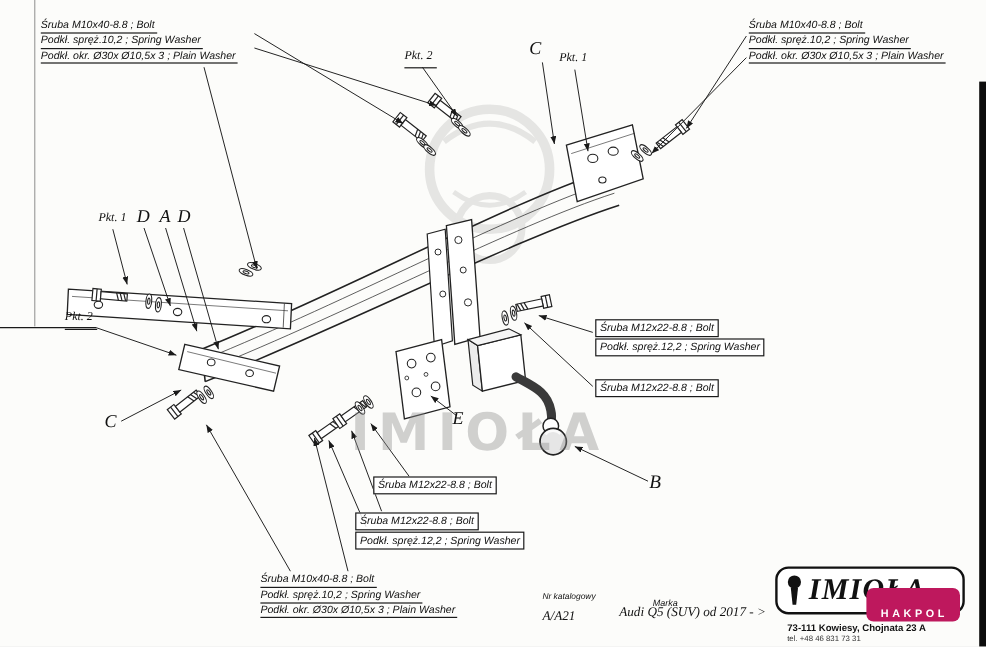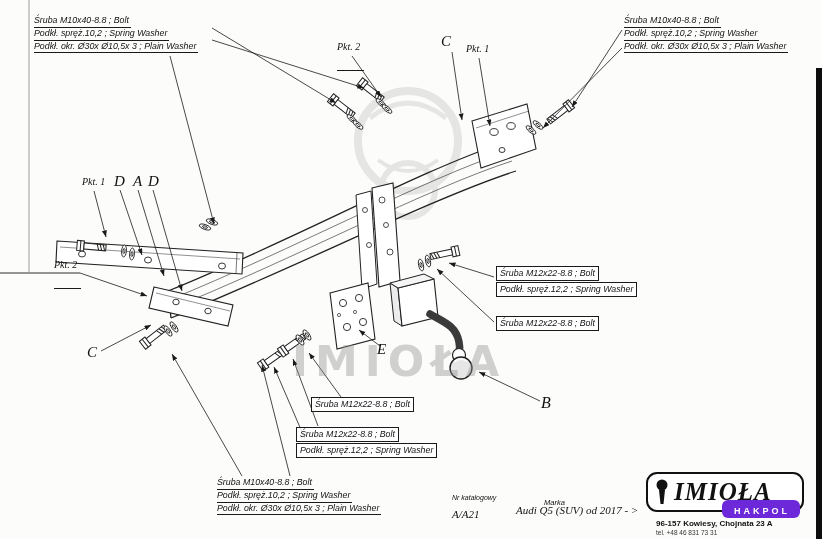--- a/index.html
+++ b/index.html
@@ -10,35 +10,35 @@
   .wm{position:absolute;left:292px;top:336px;z-index:3;
       font:bold 43px "DejaVu Sans",sans-serif;color:#8f8f8f;opacity:.40;letter-spacing:7px;
       pointer-events:none}
   .lbl{position:absolute;z-index:4;white-space:nowrap}
   .fastener{font:italic 8.8px/11.8px "Liberation Sans",sans-serif}
   .fastener span{display:table;border-bottom:.9px solid #1a1a1a;padding:0 2px 0 0}
   .boxed{font:italic 8.8px/11px "Liberation Sans",sans-serif}
   .boxed span{display:table;border:.9px solid #1a1a1a;padding:1px 3px;margin-bottom:1px;
               background:rgba(255,255,255,.85)}
   .pkt{font:italic 10px "Liberation Serif",serif}
-  .pkt.ul span{border-bottom:.9px solid #1a1a1a;padding:0 4px 18px 0;display:inline-block}
+  .pkt.ul span{border-bottom:.9px solid #1a1a1a;padding:0 4px 4px 0;display:inline-block}
   .letter{font:italic 15px "Liberation Serif",serif}
   
   .f-h1{position:absolute;left:452px;top:494px;z-index:4;font:italic 7px "Liberation Sans",sans-serif}
   .f-h2{position:absolute;left:544px;top:498px;z-index:4;font:italic 7.5px "Liberation Sans",sans-serif}
   .f-v1{position:absolute;left:452px;top:508px;z-index:4;font:italic 11px "Liberation Serif",serif}
   .f-v2{position:absolute;left:516px;top:504px;z-index:4;font:italic 11px "Liberation Serif",serif}
   
   .logo-box{position:absolute;left:646px;top:472px;width:158px;height:40px;z-index:4;
             border:2.5px solid #111;border-radius:11px;background:#fff;
             display:flex;align-items:center;gap:4px;padding:0 6px;box-sizing:border-box}
   .logo-name{font:bold italic 25px "Liberation Serif",serif;letter-spacing:1px;color:#111}
-  .logo-pill{position:absolute;right:2px;bottom:-8px;background:#6d28d9;color:#fff;
+  .logo-pill{position:absolute;right:2px;bottom:-8px;background:#be185d;color:#fff;
              font:bold 9px "Liberation Sans",sans-serif;letter-spacing:3px;
-             padding:6px 10px 2px 12px;border-radius:6px;z-index:5}
+             padding:16px 10px 2px 12px;border-radius:6px;z-index:5}
   .logo-addr{position:absolute;left:656px;top:519px;z-index:4;font:bold 8px "Liberation Sans",sans-serif}
   .logo-tel{position:absolute;left:656px;top:529px;z-index:4;font:6.5px "Liberation Sans",sans-serif;color:#333}
 </style>
 </head>
 <body>
 
 <div class="page">
 
   <svg class="drawing" width="822" height="539" viewBox="0 0 822 539">
     <defs>
@@ -252,16 +252,16 @@
   <div class="f-v2">Audi Q5 (SUV)   od 2017 - &gt;</div>
 
   <div class="logo-box">
     <svg width="16" height="26" viewBox="0 0 16 26">
       <circle cx="8" cy="6" r="5.5" fill="#111"></circle>
       <path d="M5,11 h6 l-1.5,14 h-3 z" fill="#111"></path>
     </svg>
     <span class="logo-name">IMIOŁA</span>
     <span class="logo-pill">HAKPOL</span>
   </div>
-  <div class="logo-addr">96-157 Kowiesy, Chojnata 23 A</div>
+  <div class="logo-addr">73-111 Kowiesy, Chojnata 23 A</div>
   <div class="logo-tel">tel. +48 46 831 73 31</div>
 
 </div>
 
 </body></html>

